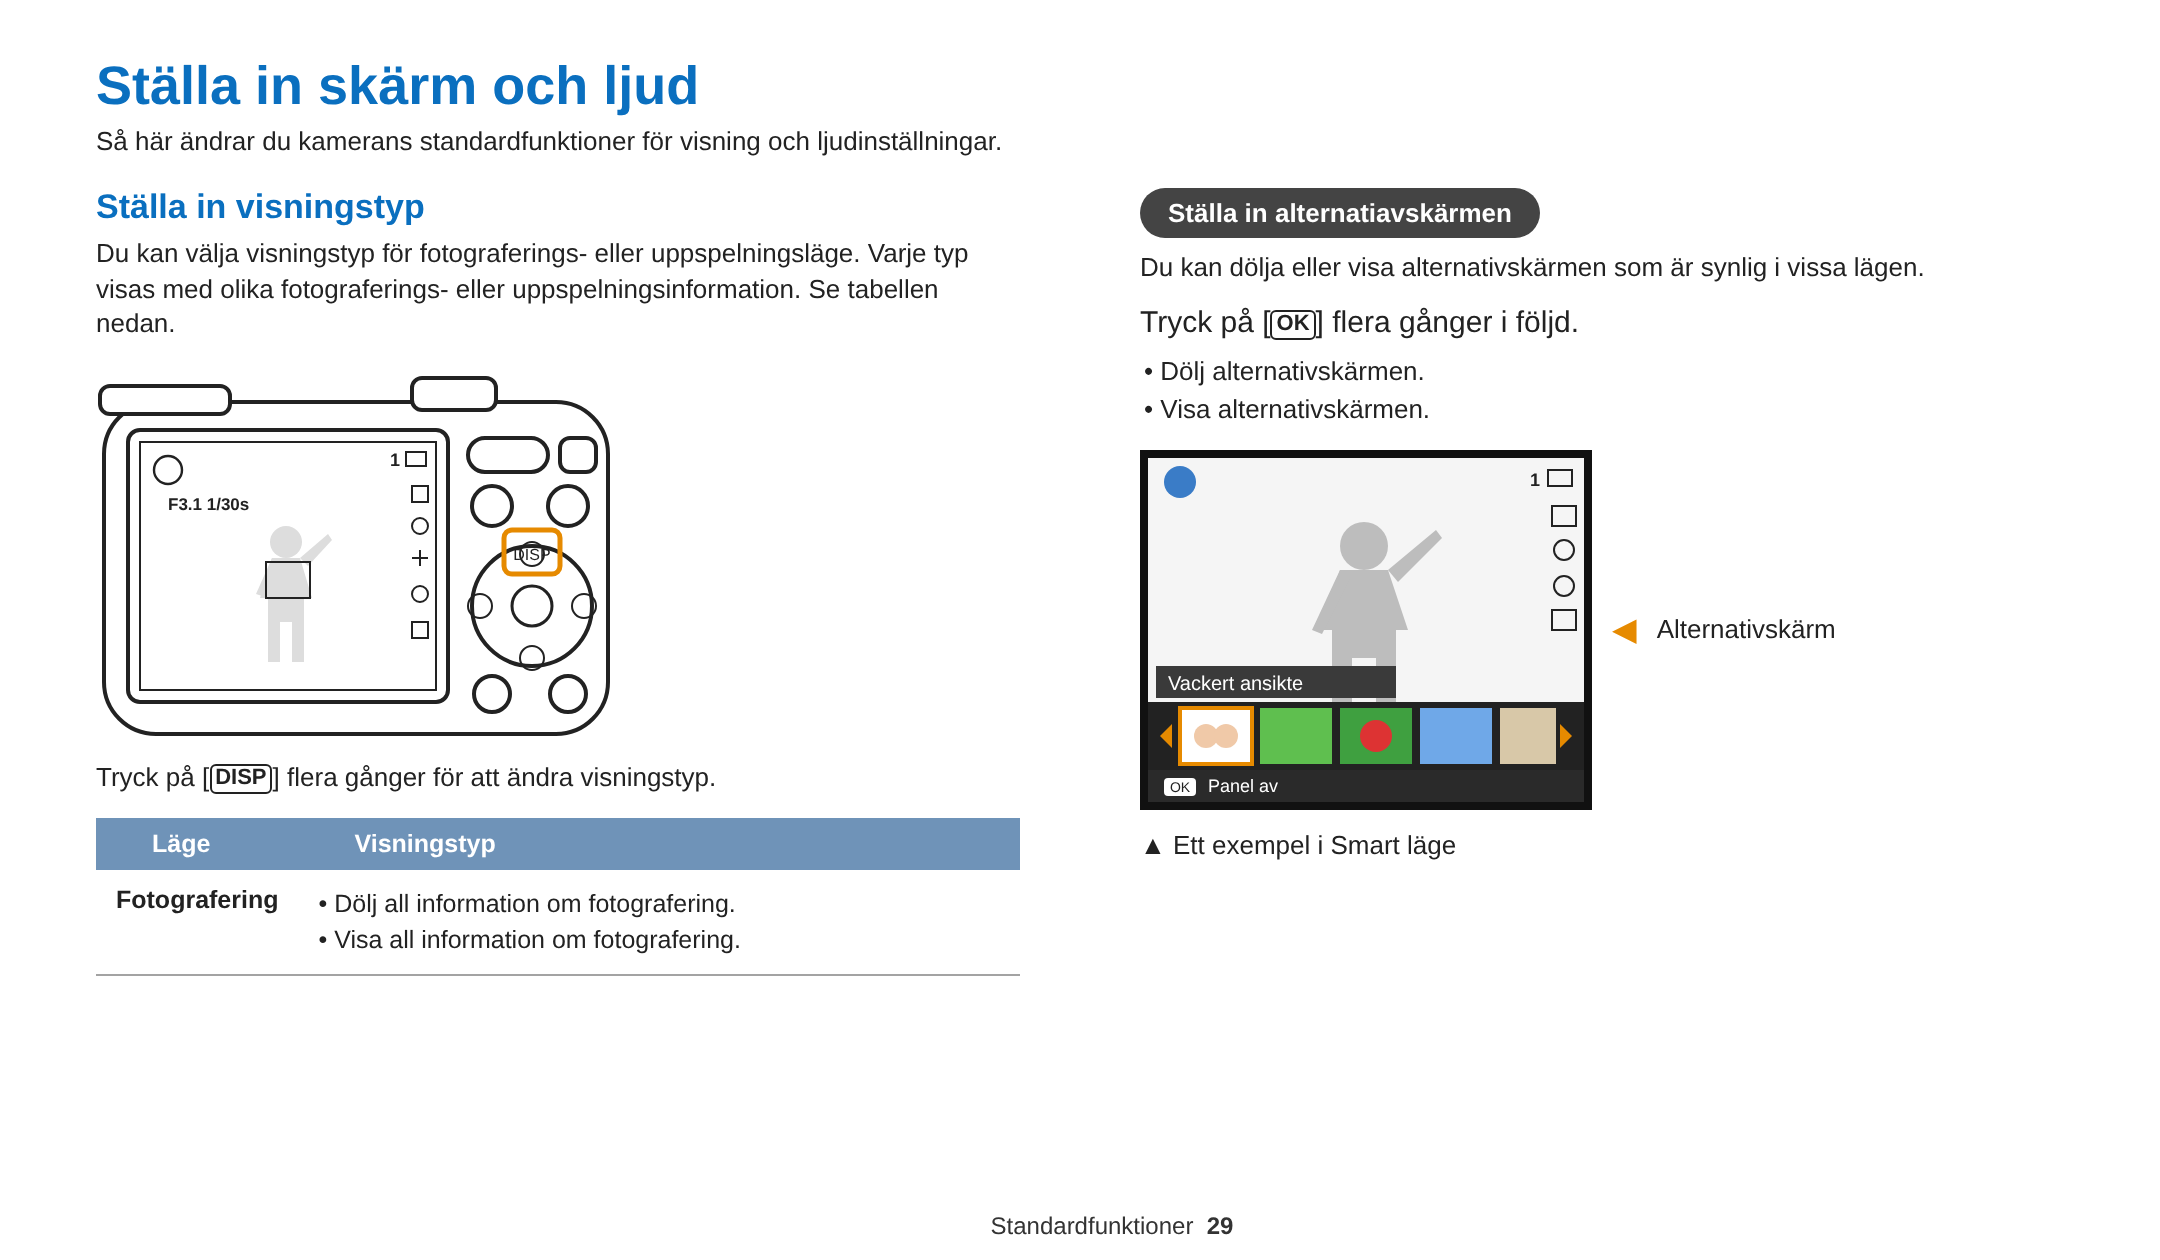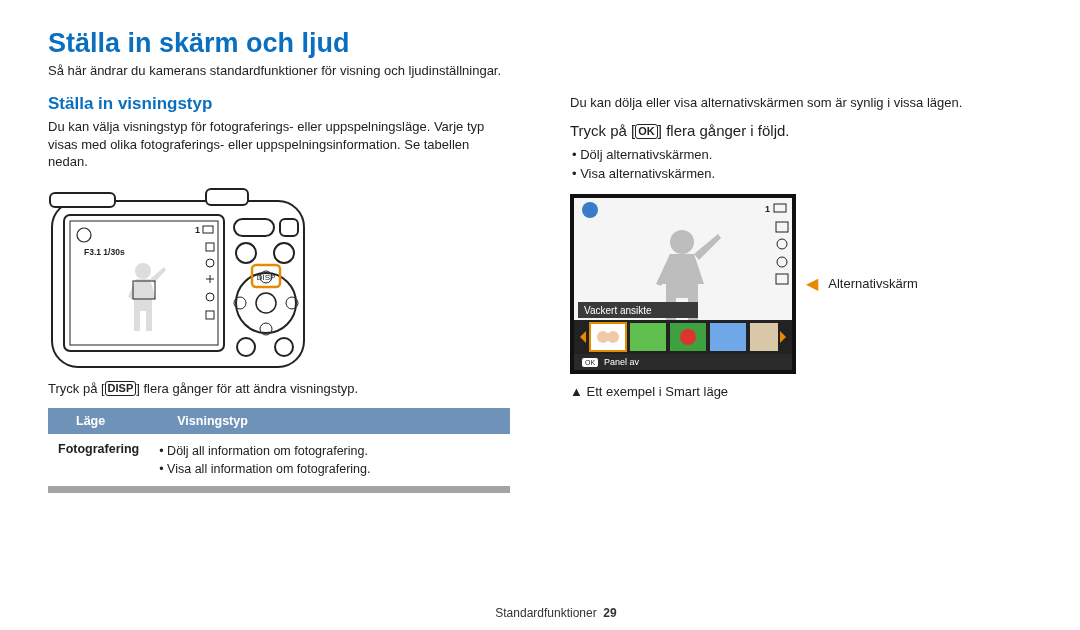--- a/index.html
+++ b/index.html
@@ -42,21 +42,21 @@
   table.modes th {
     background: #6f93b8;
     color: #fff;
     text-align: left;
     padding: 6px 28px;
     font-weight: bold;
   }
   table.modes td {
     padding: 8px 10px;
     vertical-align: top;
-    border-bottom: 7px solid #a3a3a3;
+    border-bottom: 1px solid #a3a3a3;
   }
   table.modes td.mode { font-weight: bold; white-space: nowrap; width: 1%; }
   ul.bullets { list-style: none; }
   ul.bullets li::before { content: "•  "; }
   ul.bullets li { line-height: 1.45; }
   .pill {
     display: inline-block;
     background: #444;
     color: #fff;
     font-weight: bold;
@@ -168,20 +168,21 @@
               <li>Dölj all information om fotografering.</li>
               <li>Visa all information om fotografering.</li>
             </ul>
           </td>
         </tr>
       </tbody>
     </table>
   </div>
 
   <div class="col">
+    <div class="pill">Ställa in alternatiavskärmen</div>
     <p class="para">Du kan dölja eller visa alternativskärmen som är synlig i vissa lägen.</p>
 
     <p class="step">
       <span>Tryck på [</span><span class="btn-box">OK</span><span>] flera gånger i följd.</span>
     </p>
     <ul class="sub-bullets">
       <li>Dölj alternativskärmen.</li>
       <li>Visa alternativskärmen.</li>
     </ul>
 

